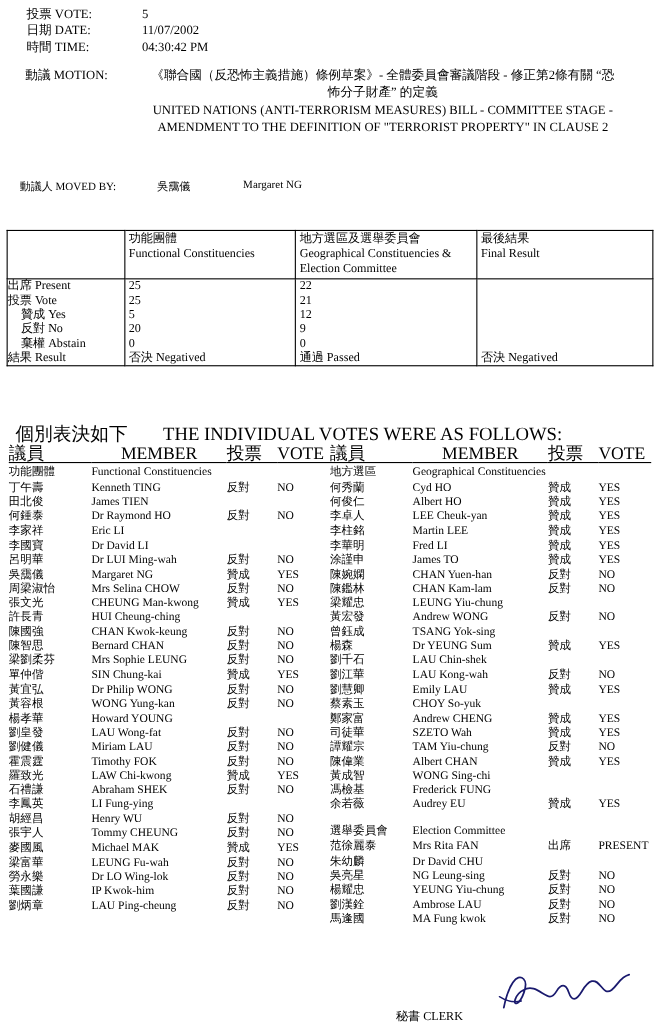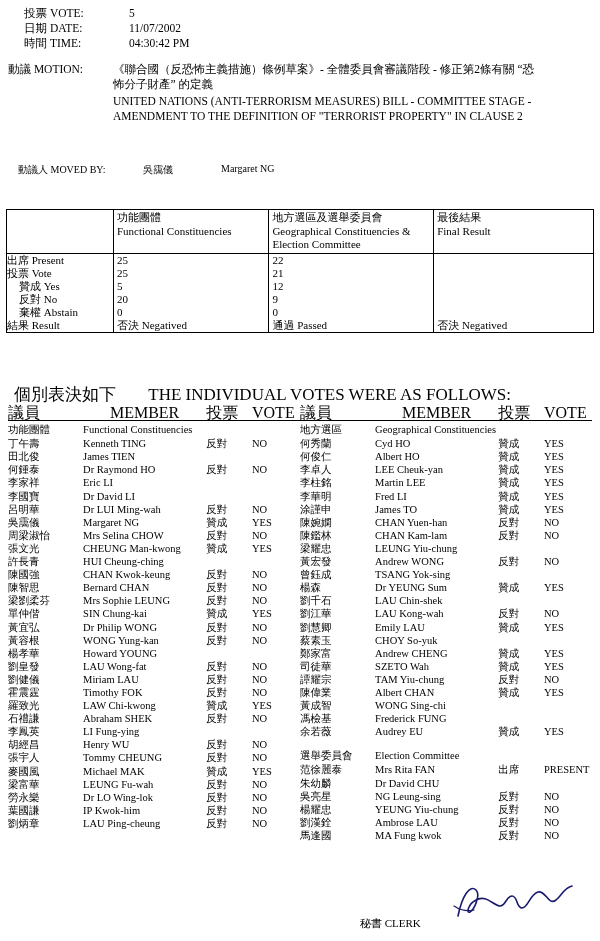--- a/index.html
+++ b/index.html
@@ -41,20 +41,21 @@
   }
   .hvalue {
     font-size: 11.5px;
   }
   .motion {
     position: absolute;
     left: 8px;
     top: 62px;
     width: 584px;
     display: flex;
+    text-align: center;
   }
   .motion-label {
     width: 105px;
     flex: 0 0 105px;
     font-size: 11.5px;
     line-height: 14px;
   }
   .motion-text {
     font-size: 11.5px;
     line-height: 14.5px;

